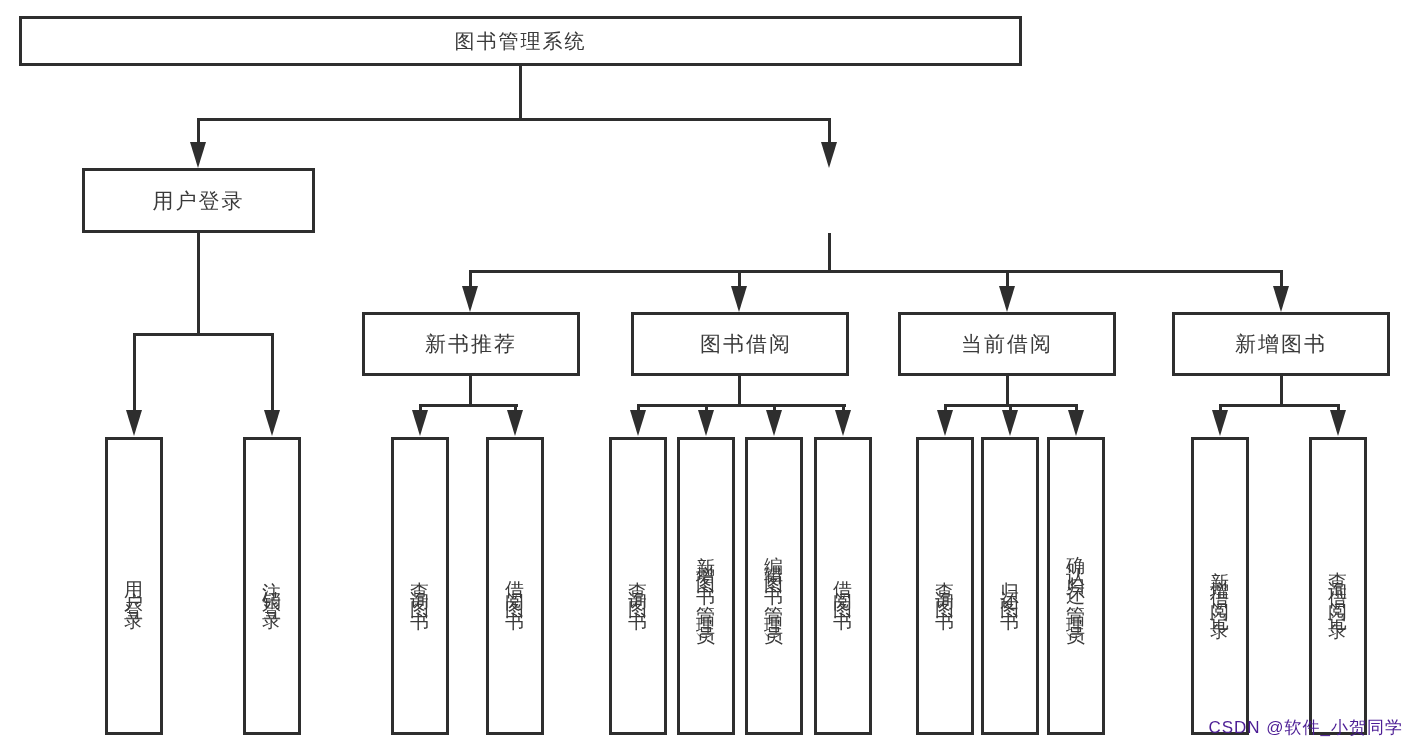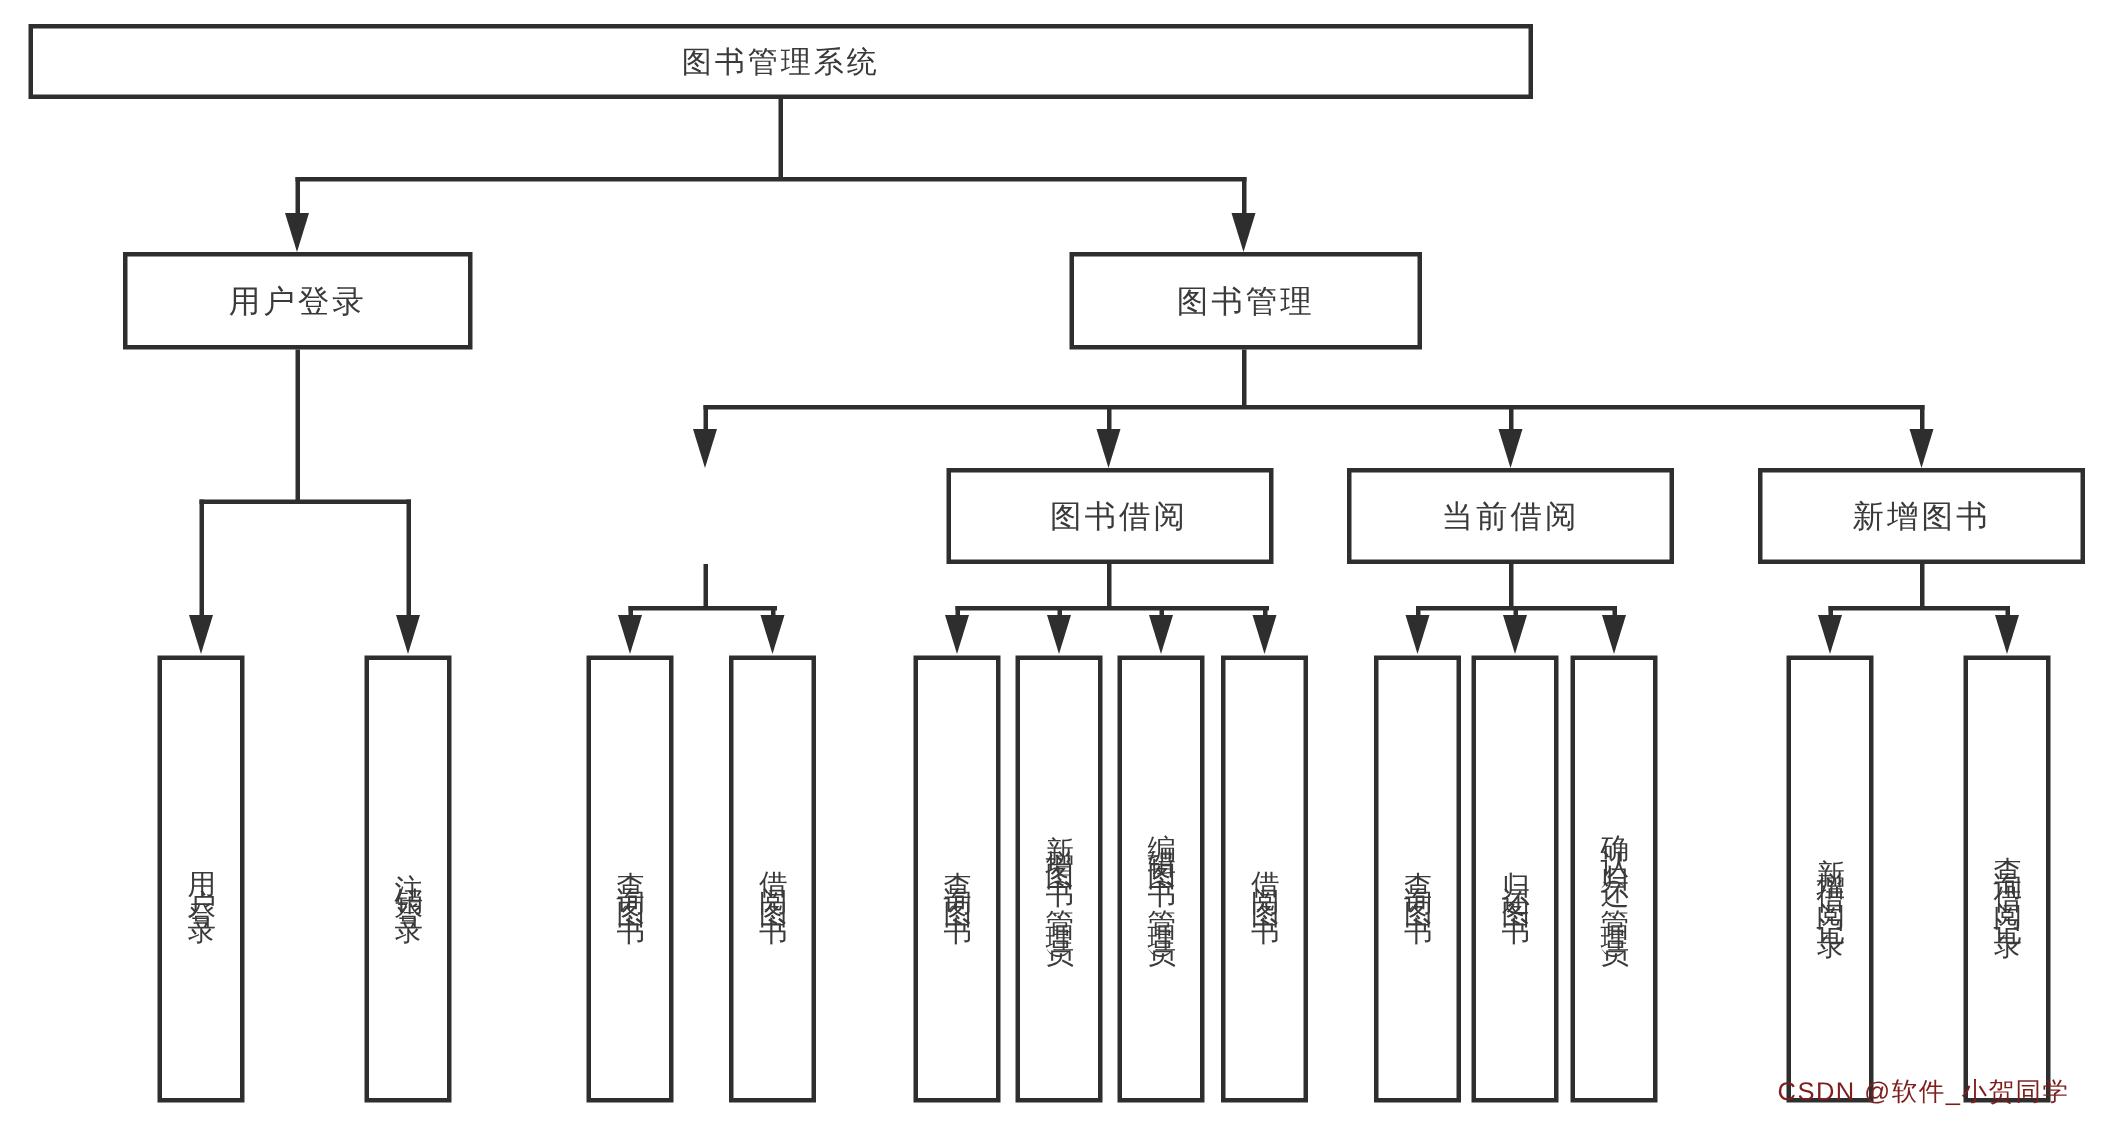--- a/index.html
+++ b/index.html
@@ -18,40 +18,40 @@
     font-size:19px;letter-spacing:10px;line-height:1;white-space:nowrap;
   }
   .vl{position:absolute;width:3px;background:#2e2e2e;}
   .hl{position:absolute;height:3px;background:#2e2e2e;}
   .arrow{
     position:absolute;width:0;height:0;
     border-left:8px solid transparent;border-right:8px solid transparent;
     border-top:26px solid #2e2e2e;
   }
   .watermark{
-    position:absolute;left:1185px;top:716px;width:218px;text-align:left;
-    color:#7f1d1d;font-size:17px;letter-spacing:1px;white-space:nowrap;
+    position:absolute;left:1185px;top:716px;width:218px;text-align:right;
+    color:#4c1d95;font-size:17px;letter-spacing:1px;white-space:nowrap;
   }
 </style>
 </head>
 <body>
 
 <div id="canvas">
 
   <div class="box root" style="left:19px;top:16px;width:1003px;height:50px;">
     <span class="hlabel">图书管理系统</span>
   </div>
 
   <div class="box" style="left:82px;top:168px;width:233px;height:65px;">
     <span class="hlabel">用户登录</span>
   </div>
-  <div class="box" style="left:713px;top:168px;width:235px;height:65px;">
-    <span class="hlabel">图书管理</span>
+
+  <div class="box" style="left:362px;top:312px;width:218px;height:64px;">
+    <span class="hlabel">新书推荐</span>
   </div>
-
   <div class="box" style="left:631px;top:312px;width:218px;height:64px;padding-left:12px;">
     <span class="hlabel">图书借阅</span>
   </div>
   <div class="box" style="left:898px;top:312px;width:218px;height:64px;">
     <span class="hlabel">当前借阅</span>
   </div>
   <div class="box" style="left:1172px;top:312px;width:218px;height:64px;">
     <span class="hlabel">新增图书</span>
   </div>
 

